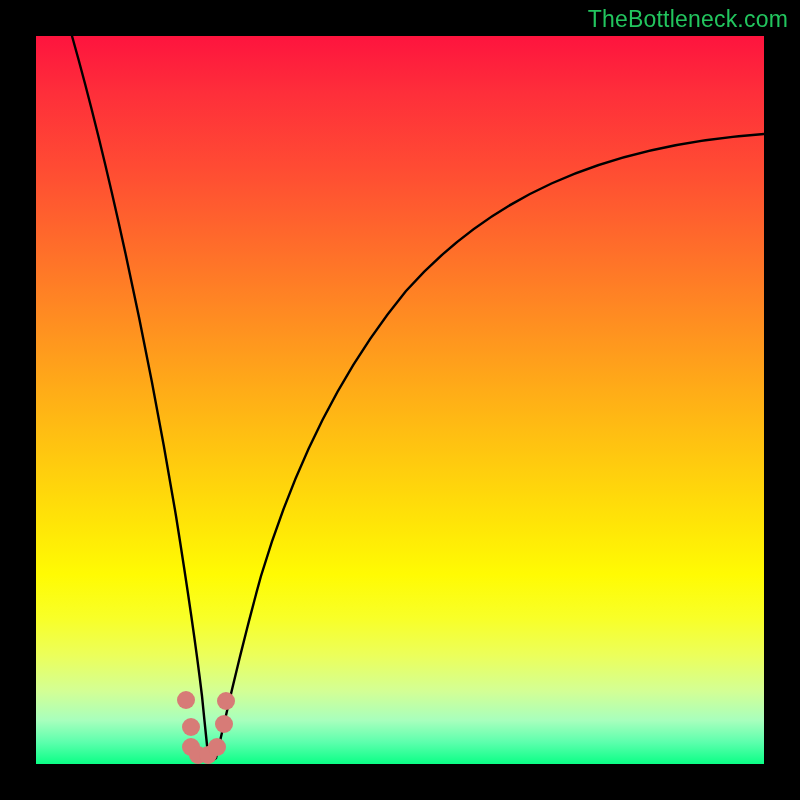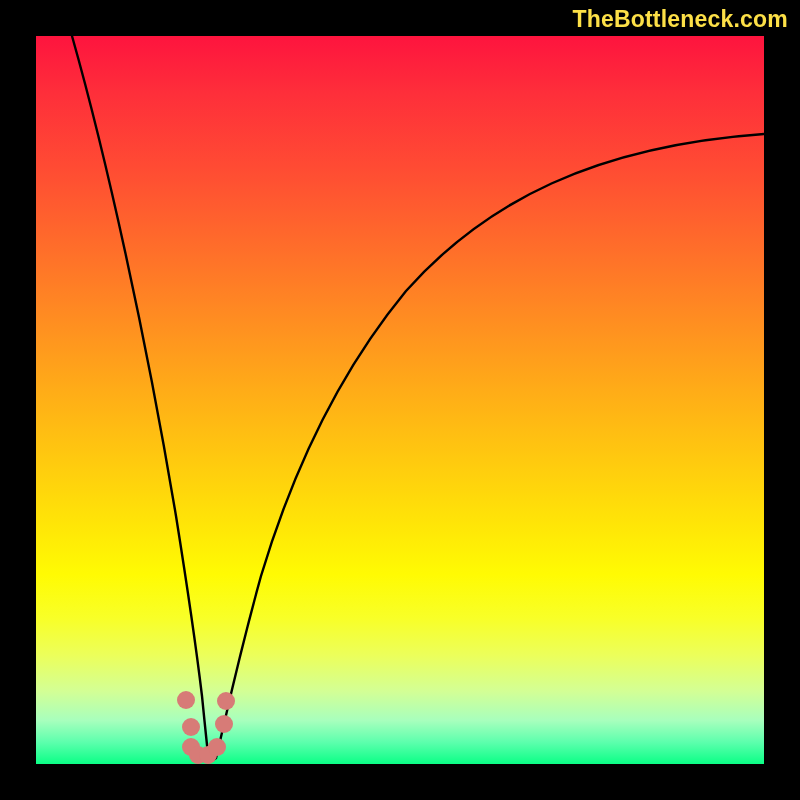--- a/index.html
+++ b/index.html
@@ -41,24 +41,24 @@
       #d3ff95 90%,
       #a8ffbd 94%,
       #5dffad 97%,
       #0bff86 100%
     );
   }
   .watermark {
     position: absolute;
     top: 6px;
     right: 12px;
-    color: #fde047;
+    color: #22c55e;
     font-size: 23px;
     letter-spacing: 0.2px;
-    font-weight: 700;
+    font-weight: 400;
   }
   svg.curves {
     position: absolute;
     top: 36px;
     left: 36px;
     width: 728px;
     height: 728px;
     overflow: visible;
   }
 </style>

